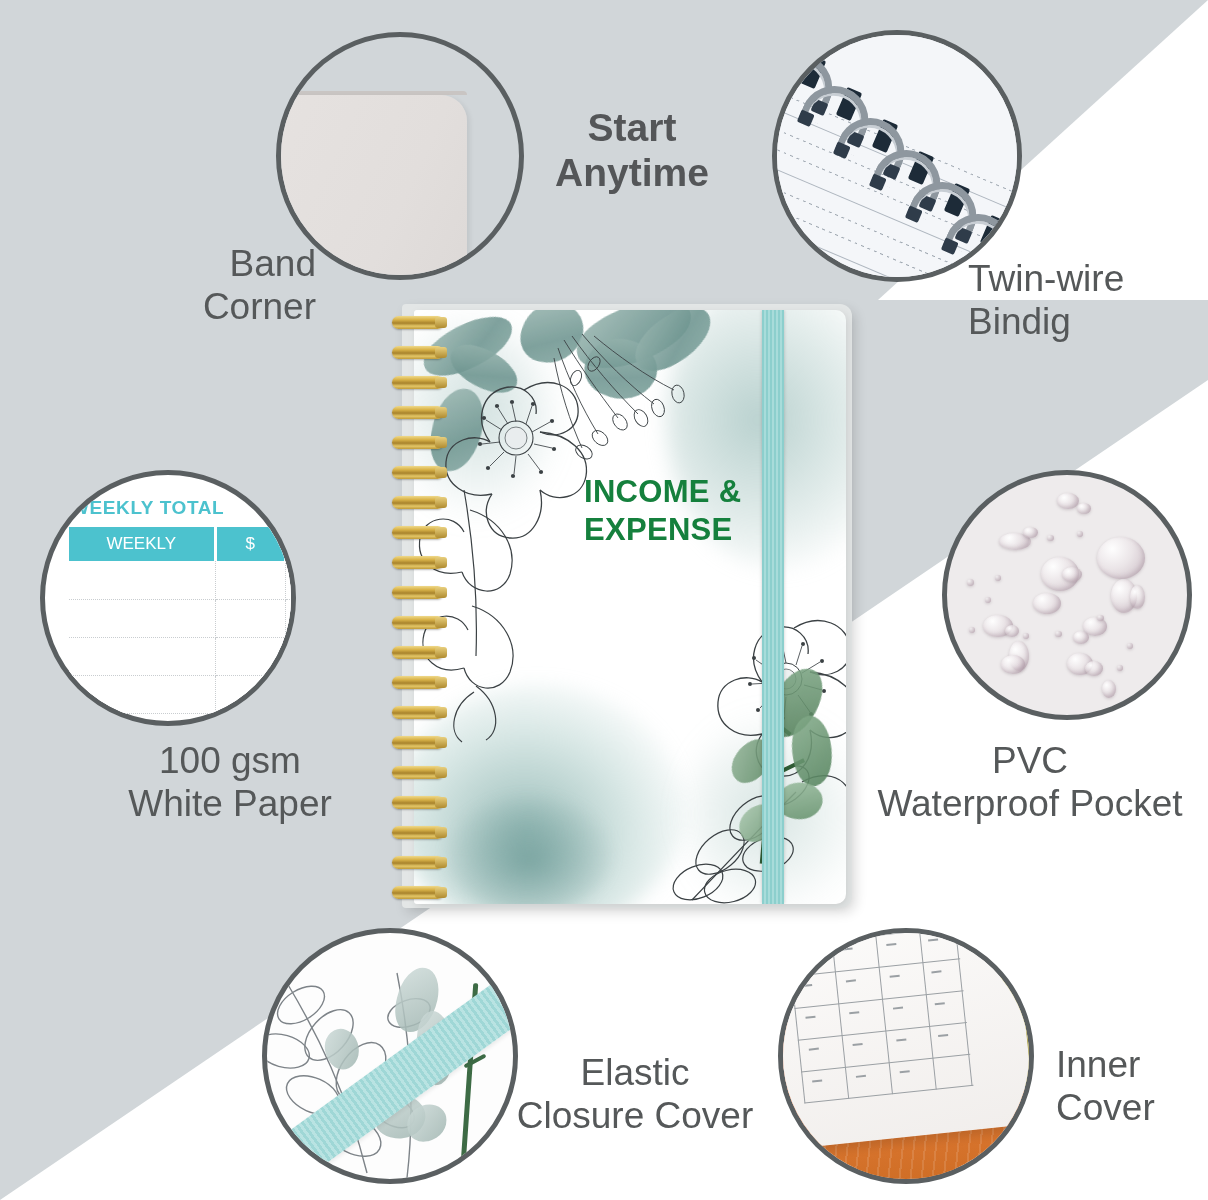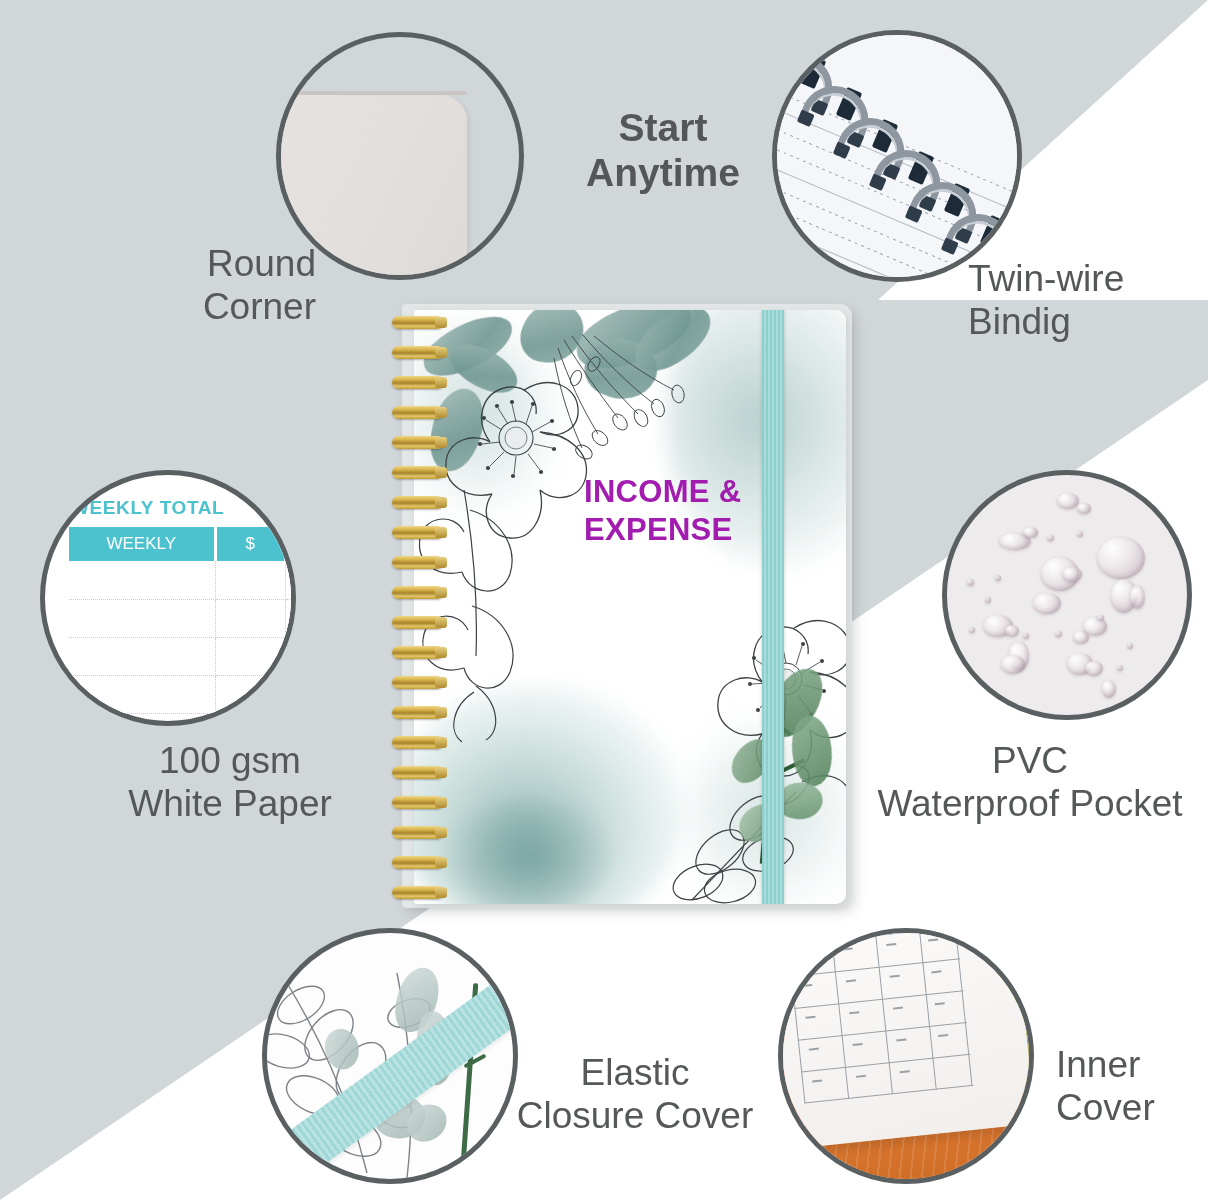--- a/index.html
+++ b/index.html
@@ -292,21 +292,21 @@
   }
   
   #nb-title {
     position:absolute;
     left:170px; top:163px;
     width:220px;
     font-size:31px;
     font-weight:bold;
     line-height:1.22;
     letter-spacing:.3px;
-    color:#a21caf;
+    color:#15803d;
     white-space:pre-line;
   }
   
   #nb-spiral {
     position:absolute;
     left:0; top:10px;
     width:62px; height:594px;
   }
   .coil {
     position:absolute;
@@ -328,24 +328,24 @@
 <body>
 
 <div id="bg-grey"></div>
 <div id="bg-wedge-topright"></div>
 <div id="bg-wedge-bottomleft"></div>
 
 <div class="callout" id="c-round">
   <div id="round-paper-edge"></div>
   <div id="round-paper"></div>
 </div>
-<div class="caption rt" style="left:86px; top:243px; width:230px;">Round
+<div class="caption rt" style="left:86px; top:243px; width:230px;">Band
 Corner</div>
 
-<div class="caption bold ctr" style="left:548px; top:105px; width:230px;">Start
+<div class="caption bold ctr" style="left:517px; top:105px; width:230px;">Start
 Anytime</div>
 
 <div class="callout" id="c-wire">
   <div class="wirepage">
     <span class="rule" style="top:58px;  left:-50px;"></span>
     <span class="rule solid" style="top:76px;  left:-50px;"></span>
     <span class="rule" style="top:96px;  left:-50px;"></span>
     <span class="rule" style="top:116px; left:-50px;"></span>
     <span class="rule solid" style="top:136px; left:-50px;"></span>
     <span class="rule" style="top:156px; left:-50px;"></span>

